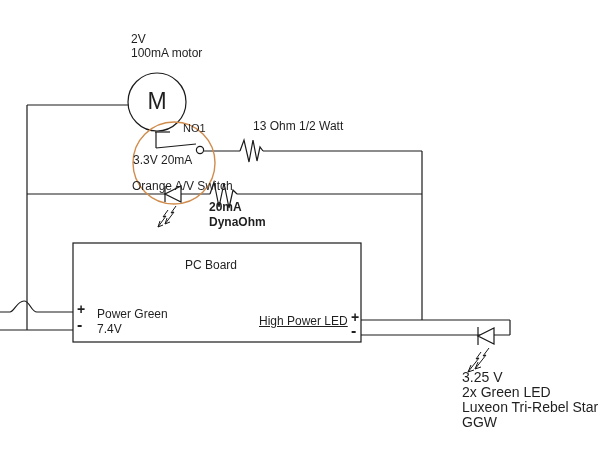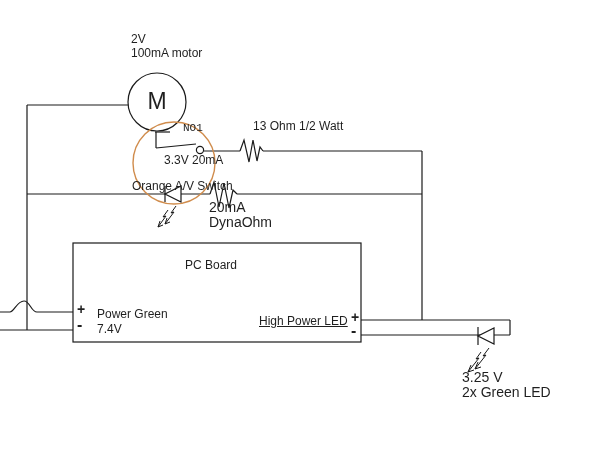--- a/index.html
+++ b/index.html
@@ -7,21 +7,21 @@
     width:614px;height:471px;
     background:var(--bg,#ffffff);
     font-family:"Liberation Sans", sans-serif;
     color:var(--ink,#1f1f1f);
     overflow:hidden;
   }
   #canvas{position:relative;width:614px;height:422px;background:var(--bg,#ffffff);}
   #wires{position:absolute;left:0;top:0;}
   .lbl{position:absolute;white-space:nowrap;font-size:12px;line-height:13px;color:var(--ink,#1f1f1f);}
   .sm{font-size:11px;}
-  .lg{font-size:14px;line-height:15px;}
+  .lg{font-size:12px;line-height:15px;font-weight:bold;}
   .sign{font-weight:bold;font-size:14px;line-height:14px;}
   .motor-m{font-size:23px;line-height:24px;width:30px;text-align:center;}
   .wire{stroke:var(--ink-line,#1a1a1a);stroke-width:1.2;fill:none;}
   .part{stroke:var(--ink-line,#1a1a1a);stroke-width:1.2;fill:#ffffff;}
   .thin{stroke:var(--ink-line,#1a1a1a);stroke-width:1;fill:none;}
   .highlight-stroke{stroke:var(--highlight,#d08c4c);stroke-width:1.4;fill:none;}
   .spec-block{position:absolute;left:462px;top:370px;font-size:14px;line-height:15px;}
 </style>
 </head>
 <body>
@@ -88,38 +88,40 @@
       <path class="thin" d="M475,369 L481,367 M475,369 L478,362"></path>
       <path class="thin" d="M481,352 L476,359 L479,358 L468,372"></path>
       <path class="thin" d="M468,372 L474,370 M468,372 L471,365"></path>
     </g>
   </svg>
 
   <div class="lbl" style="left:131px;top:33px;">2V</div>
   <div class="lbl" style="left:131px;top:47px;">100mA motor</div>
   <div class="lbl motor-m" style="left:142px;top:89px;">M</div>
 
-  <div class="lbl sm" style="left:183px;top:122px;font-family:Liberation Mono, monospace;">NO1</div>
+  <div class="lbl sm" style="left:183px;top:122px;">NO1</div>
   <div class="lbl" style="left:253px;top:120px;text-align:center;">13 Ohm 1/2 Watt</div>
 
-  <div class="lbl" style="left:133px;top:154px;margin-left:31px;">3.3V 20mA</div>
+  <div class="lbl" style="left:133px;top:154px;">3.3V 20mA</div>
   <div class="lbl" style="left:132px;top:180px;">Orange A/V Switch</div>
 
   <div class="lbl lg" style="left:209px;top:200px;">20mA</div>
   <div class="lbl lg" style="left:209px;top:215px;">DynaOhm</div>
 
   <div class="lbl" style="left:185px;top:259px;">PC Board</div>
 
   <div class="lbl sign" style="left:77px;top:302px;">+</div>
   <div class="lbl" style="left:97px;top:308px;">Power Green</div>
   <div class="lbl sign" style="left:77px;top:318px;font-size:16px;">-</div>
   <div class="lbl" style="left:97px;top:323px;">7.4V</div>
 
   <div class="lbl" style="left:259px;top:315px;text-decoration:underline;">High Power LED</div>
   <div class="lbl sign" style="left:351px;top:310px;">+</div>
   <div class="lbl sign" style="left:351px;top:324px;font-size:16px;">-</div>
 
   <div class="spec-block">
     <div>3.25 V</div>
     <div>2x Green LED</div>
+    <div>Luxeon Tri-Rebel Star</div>
+    <div>GGW</div>
   </div>
 
 </div>
 
 </body></html>

